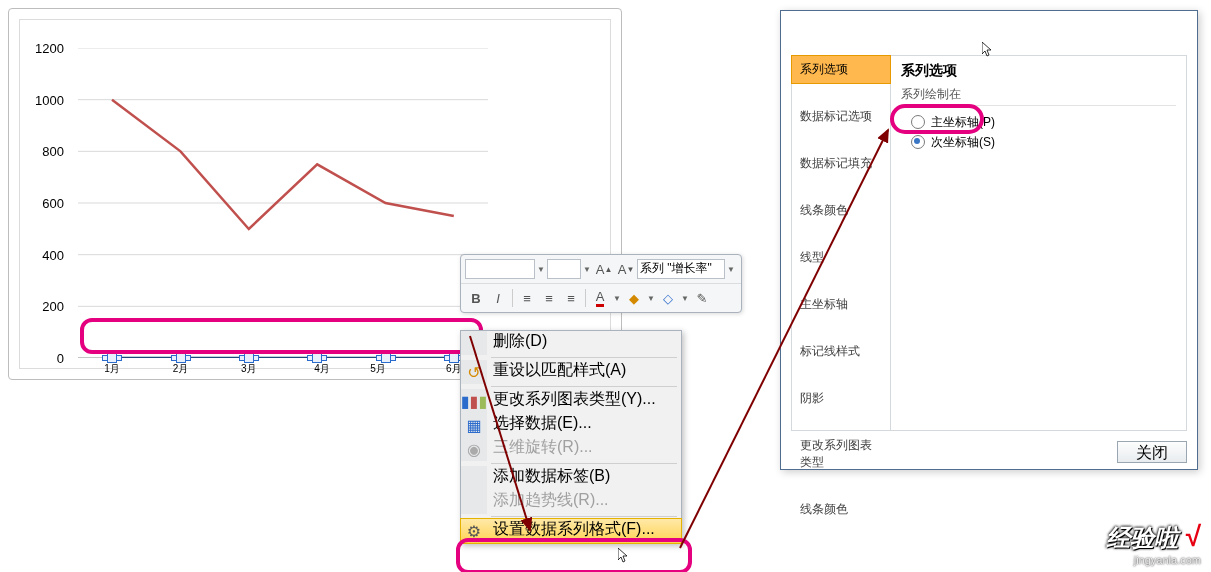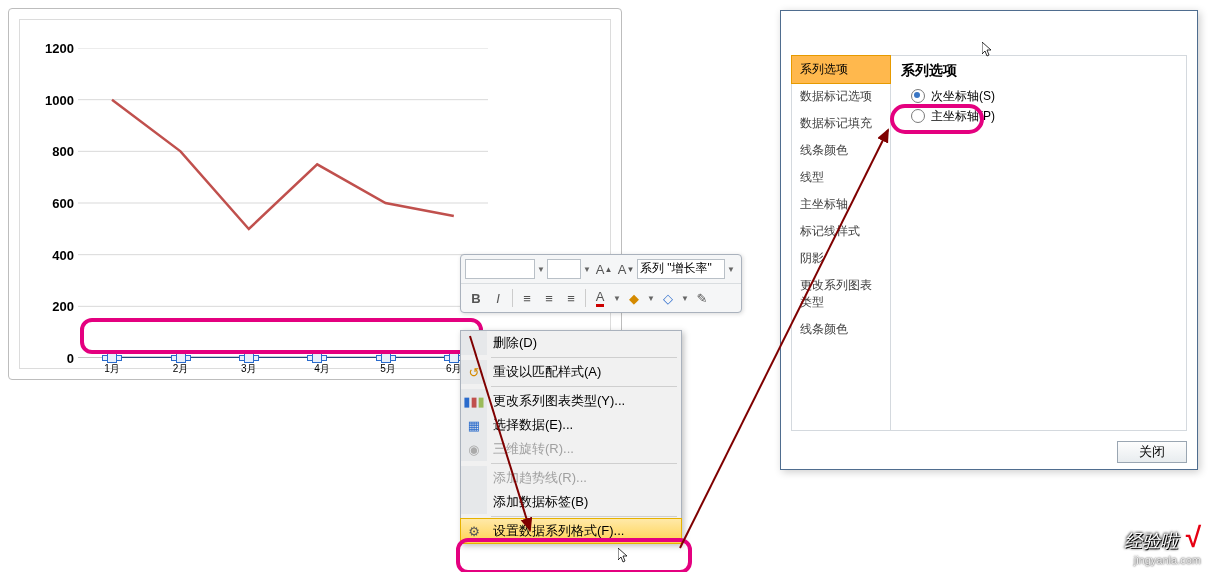--- a/index.html
+++ b/index.html
@@ -57,21 +57,21 @@
   }
   .ylabels {
     position: absolute;
     left: 18px;
     top: 28px;
     width: 36px;
     height: 310px;
     text-align: right;
     font-size: 13px;
   }
-  .ylabel { position: absolute; right: 0; transform: translateY(-50%); font-weight: bold; }
+  .ylabel { position: absolute; right: 10px; transform: translateY(-50%); }
   .xlabels {
     position: absolute;
     left: 58px;
     top: 342px;
     width: 410px;
     height: 20px;
     font-size: 10px;
   }
   .xlabel { position: absolute; transform: translateX(-50%); }
 
@@ -128,23 +128,23 @@
     position: absolute;
     left: 460px;
     top: 330px;
     width: 220px;
     background: #f1f1f1;
     border: 1px solid #aab2bd;
     box-shadow: 2px 2px 6px rgba(0,0,0,0.25);
   }
   .ctx-item {
     display: flex;
-    align-items: center;
+    align-items: flex-start;
     height: 24px;
-    font-size: 13px;
+    font-size: 16px;
     padding: 0 8px 0 0;
   }
   .ctx-icon {
     width: 26px;
     height: 24px;
     display: flex;
     align-items: center;
     justify-content: center;
     background: #e6e8ea;
     margin-right: 6px;
@@ -189,41 +189,41 @@
   .dlg-close {
     width: 48px; height: 18px;
     background: linear-gradient(#e97c7c,#c9302c);
     color: white;
     border: 1px solid #a02622;
     display:flex; align-items:center; justify-content:center;
     margin-left: 2px;
   }
   .dlg-body { position: absolute; top: 44px; left: 10px; right: 10px; bottom: 38px; display: flex; border: 1px solid #d4d9de; }
   .dlg-sidebar { width: 98px; border-right: 1px solid #d4d9de; background: #fff; }
-  .dlg-side-item { padding: 5px 8px; font-size: 12px; color: #414141; }
+  .dlg-side-item { padding: 5px 8px; font-size: 12px; color: #414141; margin-top: 20px; }
   .dlg-side-item.sel { background: #ffb84d; color: #000; border: 1px solid #e69a00; margin: -1px; }
   .dlg-content { flex:1; padding: 6px 10px; }
   .dlg-section-title { font-weight: bold; font-size: 14px; margin-bottom: 6px; display:block; }
   .dlg-group-label { font-size: 12px; color:#555; display:block; border-bottom:1px solid #e4e4e4; padding-bottom:2px; margin-bottom:6px;}
   .radio-row { display:flex; align-items:center; height:20px; padding-left: 10px; font-size:12px; }
   .radio { width:12px; height:12px; border-radius:50%; border:1px solid #7a7a7a; margin-right:6px; position:relative; background:#fff;}
   .radio.checked::after { content:""; width:6px; height:6px; background:#3a76c4; border-radius:50%; position:absolute; left:2px; top:2px; }
   .dlg-footer { position:absolute; bottom:6px; right:10px; }
-  .dlg-close-btn { width:70px; height:22px; border:1px solid #9aa6b2; background:linear-gradient(#fdfdfd,#e8ecef); font-size:13px; }
+  .dlg-close-btn { width:70px; height:22px; border:1px solid #9aa6b2; background:linear-gradient(#fdfdfd,#e8ecef); font-size:16px; }
 
   
   .watermark {
     position: absolute;
     right: 10px;
     bottom: 6px;
     text-align: right;
     color: #fff;
     text-shadow: 0 0 3px #000, 0 0 3px #000, 1px 1px 0 #000;
   }
-  .watermark .big { font-size: 18px; font-weight: normal; font-style: italic; }
+  .watermark .big { font-size: 24px; font-weight: bold; font-style: italic; }
   .watermark .red { color: #e60012; font-size: 28px; font-weight:bold; text-shadow:none; margin-left:4px;}
   .watermark .small { font-size: 11px; color:#eee; text-shadow: 0 0 2px #000;}
 
   
   svg.overlay {
     position: absolute;
     left: 0; top: 0;
     width: 1211px; height: 572px;
     pointer-events: none;
   }
@@ -292,21 +292,21 @@
       <div class="marker" style="left:239.2px; top:310px;"></div>
       <div class="marker" style="left:307.5px; top:310px;"></div>
       <div class="marker" style="left:375.8px; top:310px;"></div>
     </div>
 
     <div class="xlabels">
       <span class="xlabel" style="left:34px">1月</span>
       <span class="xlabel" style="left:102.5px">2月</span>
       <span class="xlabel" style="left:170.8px">3月</span>
       <span class="xlabel" style="left:244px">4月</span>
-      <span class="xlabel" style="left:310px">5月</span>
+      <span class="xlabel" style="left:300px">5月</span>
       <span class="xlabel" style="left:375.8px">6月</span>
     </div>
   </div>
 </div>
 
 <div class="pink-oval" style="left:80px; top:318px; width:395px; height:28px;"></div>
 
 <div class="mini-toolbar">
   <div class="mt-row">
     <div class="mt-combo">
@@ -373,27 +373,27 @@
       </div>
     <span>选择数据(E)...</span>
   </div>
   <div class="ctx-item disabled">
     <div class="ctx-icon">
         <span style="color:#aaa">◉</span>
       </div>
     <span>三维旋转(R)...</span>
   </div>
   <div class="ctx-sep"></div>
+  <div class="ctx-item">
+    <div class="ctx-icon"></div>
+    <span>添加数据标签(B)</span>
+  </div>
   <div class="ctx-item disabled">
     <div class="ctx-icon"></div>
     <span>添加趋势线(R)...</span>
-  </div>
-  <div class="ctx-item">
-    <div class="ctx-icon"></div>
-    <span>添加数据标签(B)</span>
   </div>
   <div class="ctx-sep"></div>
   <div class="ctx-item highlight">
     <div class="ctx-icon" style="background:transparent">
         <span style="color:#555">⚙</span>
       </div>
     <span>设置数据系列格式(F)...</span>
   </div>
 </div>
 
@@ -412,27 +412,28 @@
       <div class="dlg-side-item">线条颜色</div>
       <div class="dlg-side-item">线型</div>
       <div class="dlg-side-item">主坐标轴</div>
       <div class="dlg-side-item">标记线样式</div>
       <div class="dlg-side-item">阴影</div>
       <div class="dlg-side-item">更改系列图表类型</div>
       <div class="dlg-side-item">线条颜色</div>
     </div>
     <div class="dlg-content">
       <span class="dlg-section-title">系列选项</span>
+      <span class="dlg-group-label">系列绘制在</span>
+      <div class="radio-row">
+        <div class="radio"></div>
+        <span>主坐标轴(P)</span>
+      </div>
       <div class="radio-row">
         <div class="radio checked"></div>
         <span>次坐标轴(S)</span>
-      </div>
-      <div class="radio-row">
-        <div class="radio"></div>
-        <span>主坐标轴(P)</span>
       </div>
     </div>
   </div>
   <div class="dlg-footer">
     <button class="dlg-close-btn">关闭</button>
   </div>
 </div>
 
 <div class="pink-oval" style="left:890px; top:104px; width:86px; height:22px; border-radius:16px;"></div>
 

